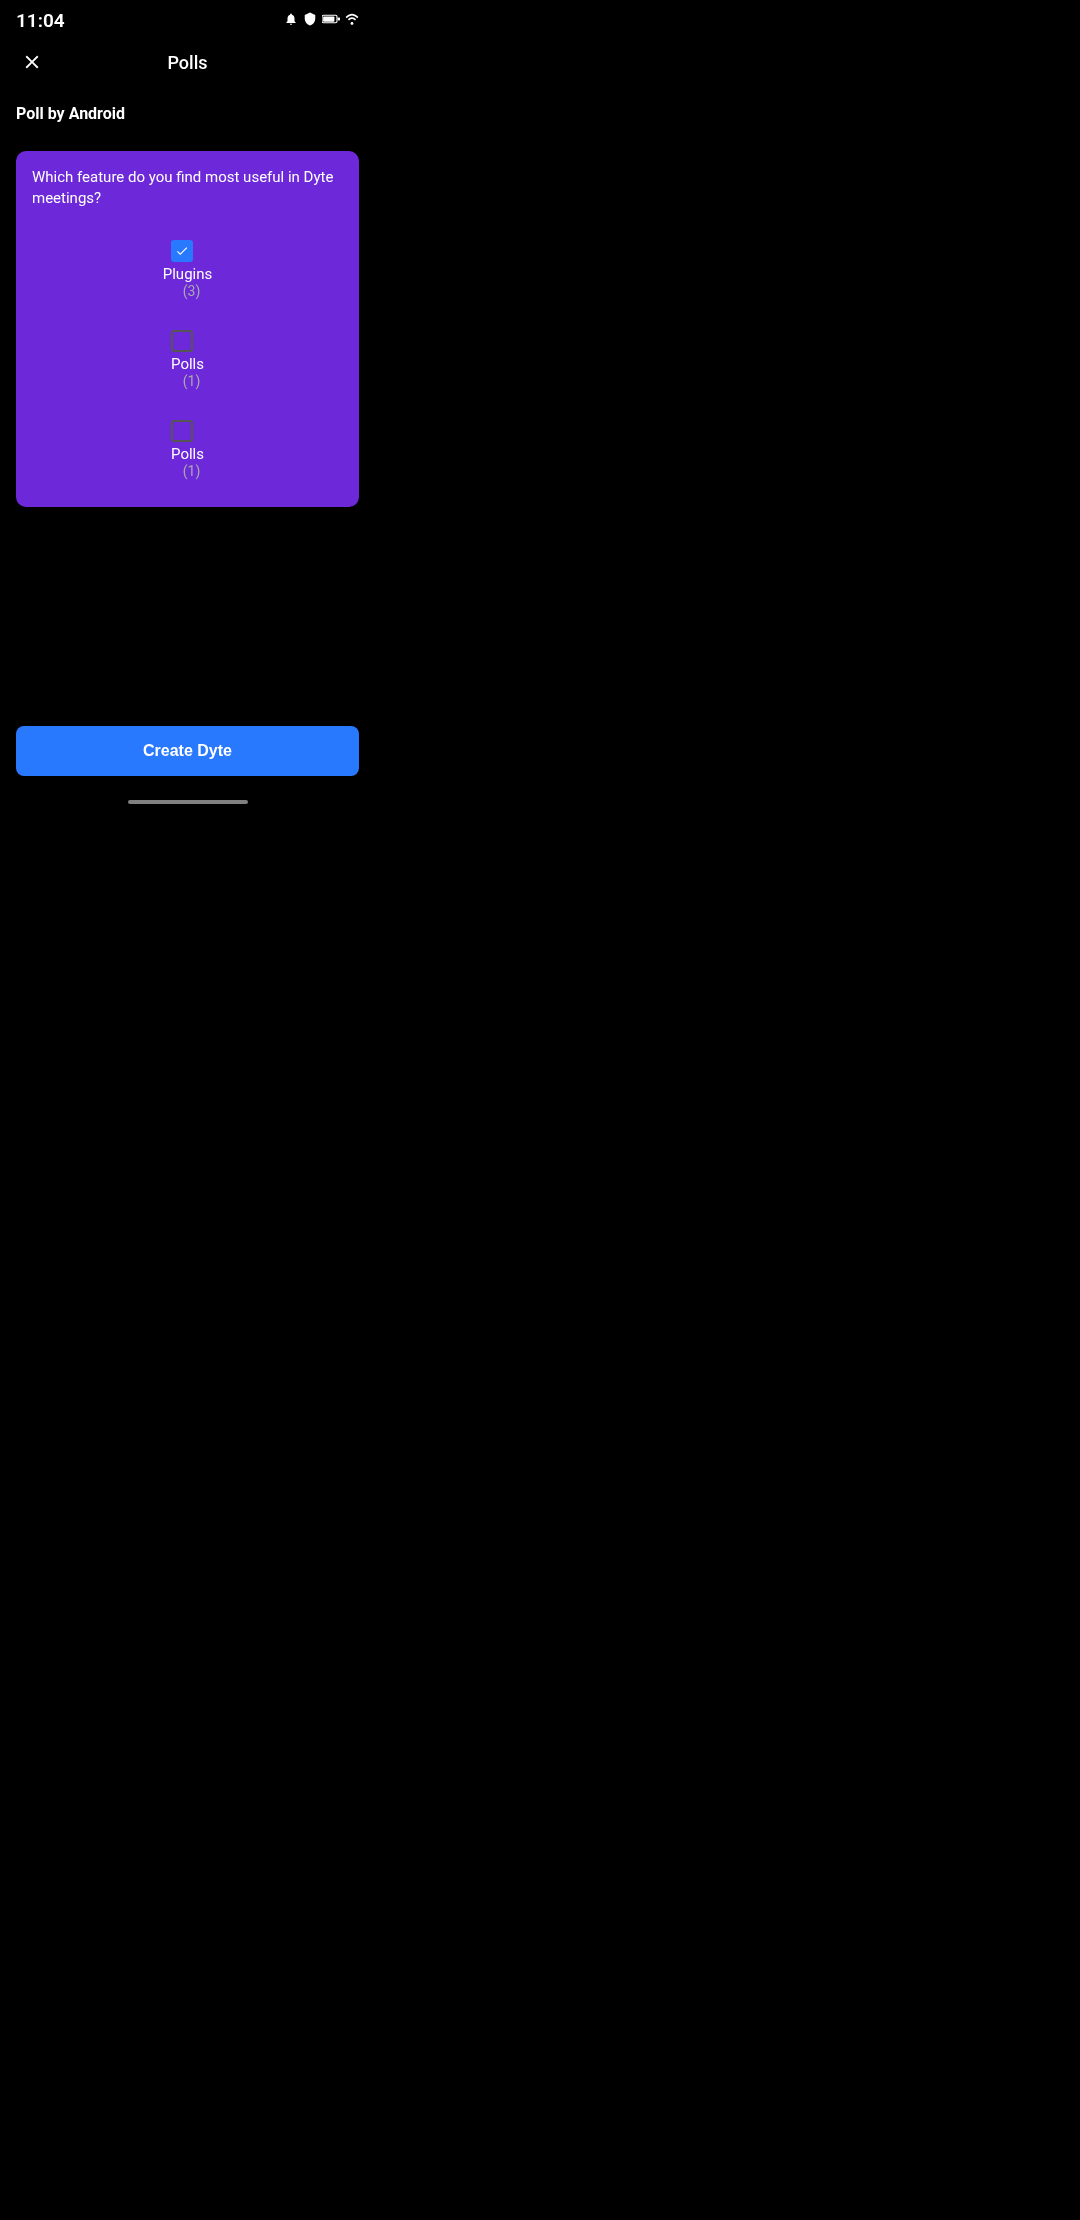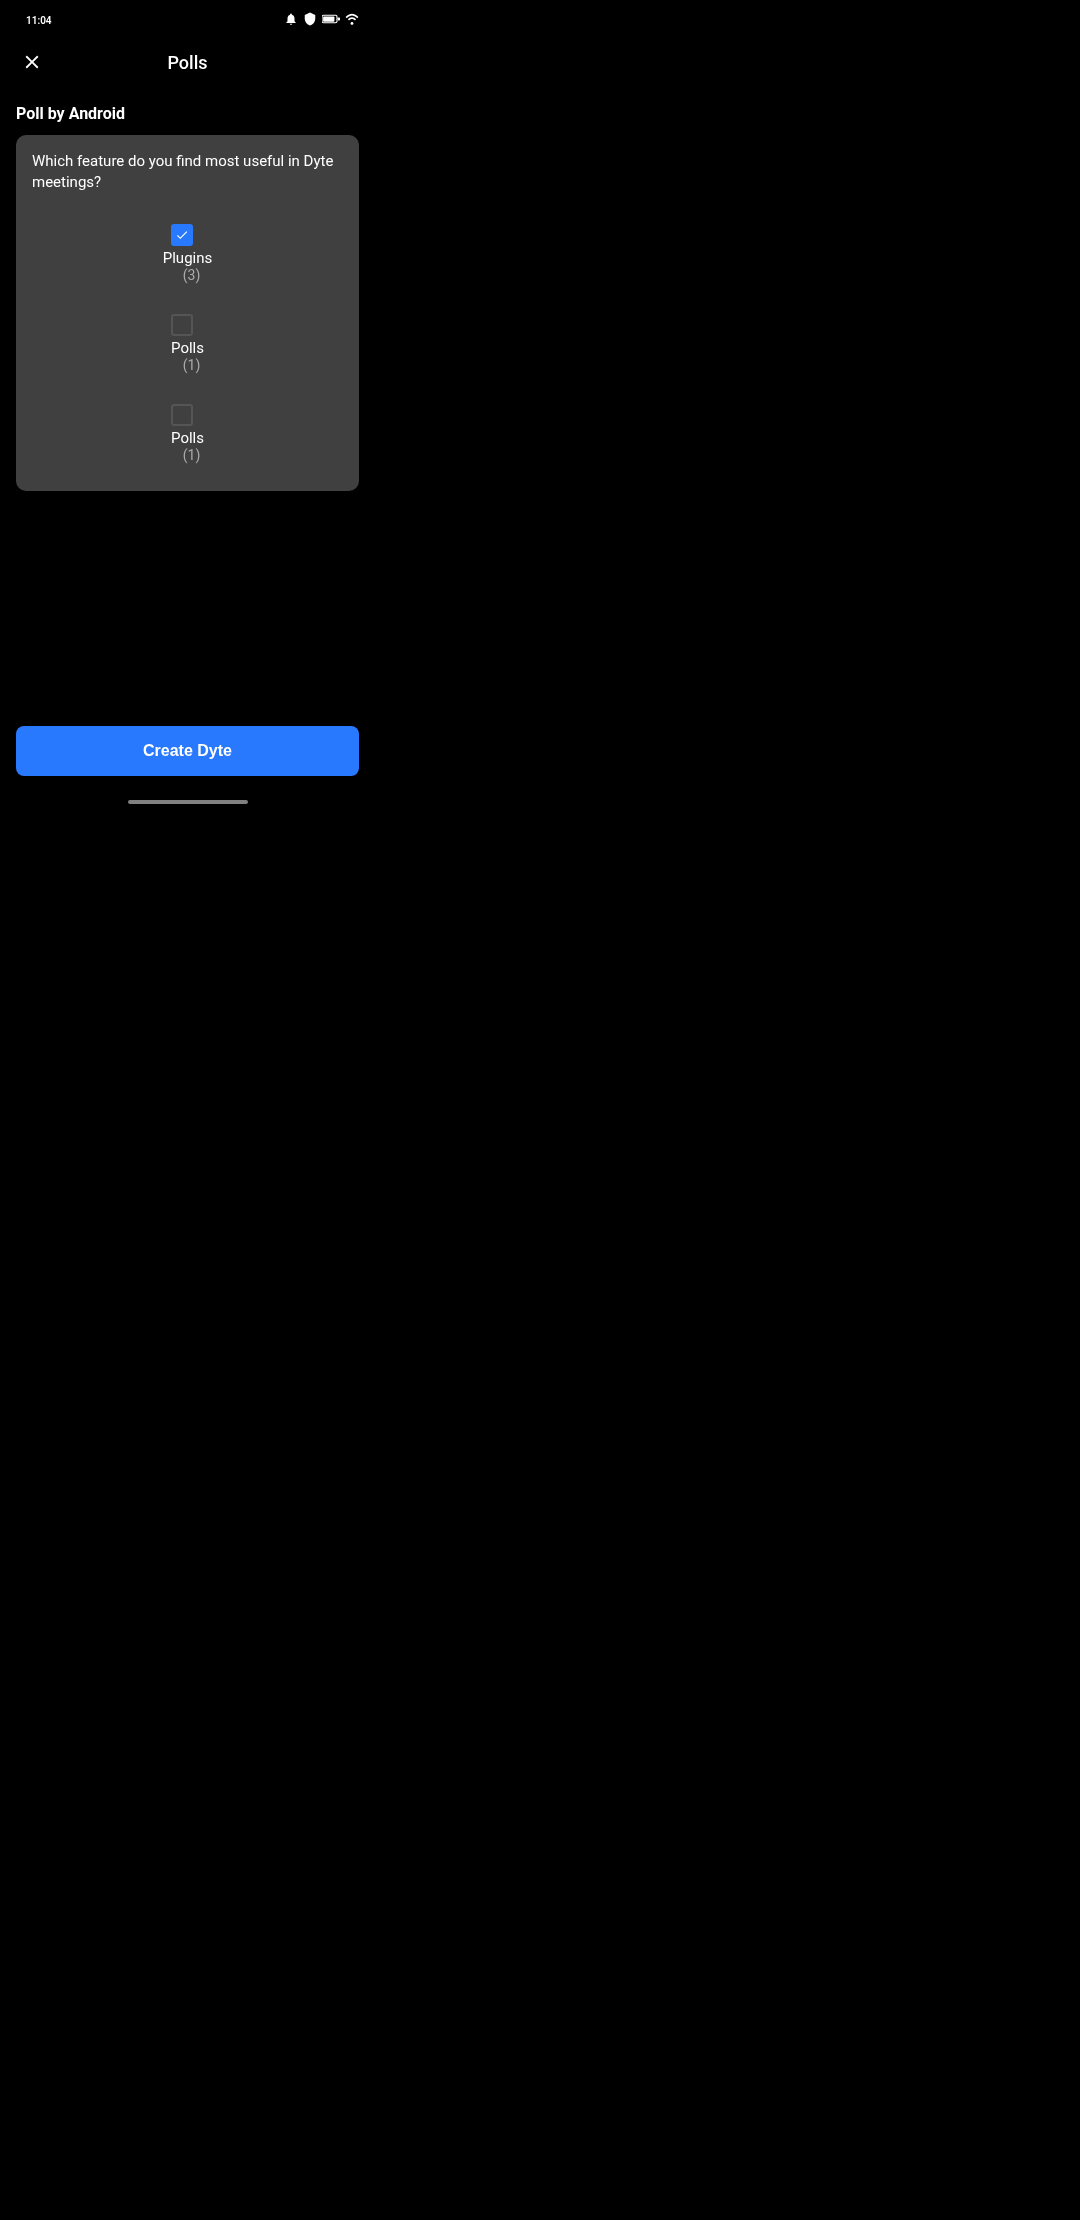--- a/index.html
+++ b/index.html
@@ -22,24 +22,23 @@
     
     .status-bar {
       display: flex;
       justify-content: space-between;
       align-items: center;
       padding: 8px 16px 4px;
       height: 36px;
     }
 
     .status-time {
-      font-size: 10px;
+      font-size: 19px;
       font-weight: 600;
       color: #ffffff;
-      margin-left: 10px;
     }
 
     .status-icons {
       display: flex;
       align-items: center;
       gap: 5px;
     }
 
     .status-icon {
       color: #ffffff;
@@ -82,26 +81,26 @@
     
     .main-content {
       padding: 16px 16px 100px;
     }
 
     
     .poll-creator {
       font-size: 16px;
       font-weight: 700;
       color: #ffffff;
-      margin-bottom: 12px;
+      margin-bottom: 28px;
     }
 
     
     .poll-card {
-      background-color: #404040;
+      background-color: #6d28d9;
       border-radius: 10px;
       padding: 16px;
     }
 
     .poll-question {
       font-size: 15px;
       color: #ffffff;
       margin-bottom: 16px;
       line-height: 1.4;
     }

